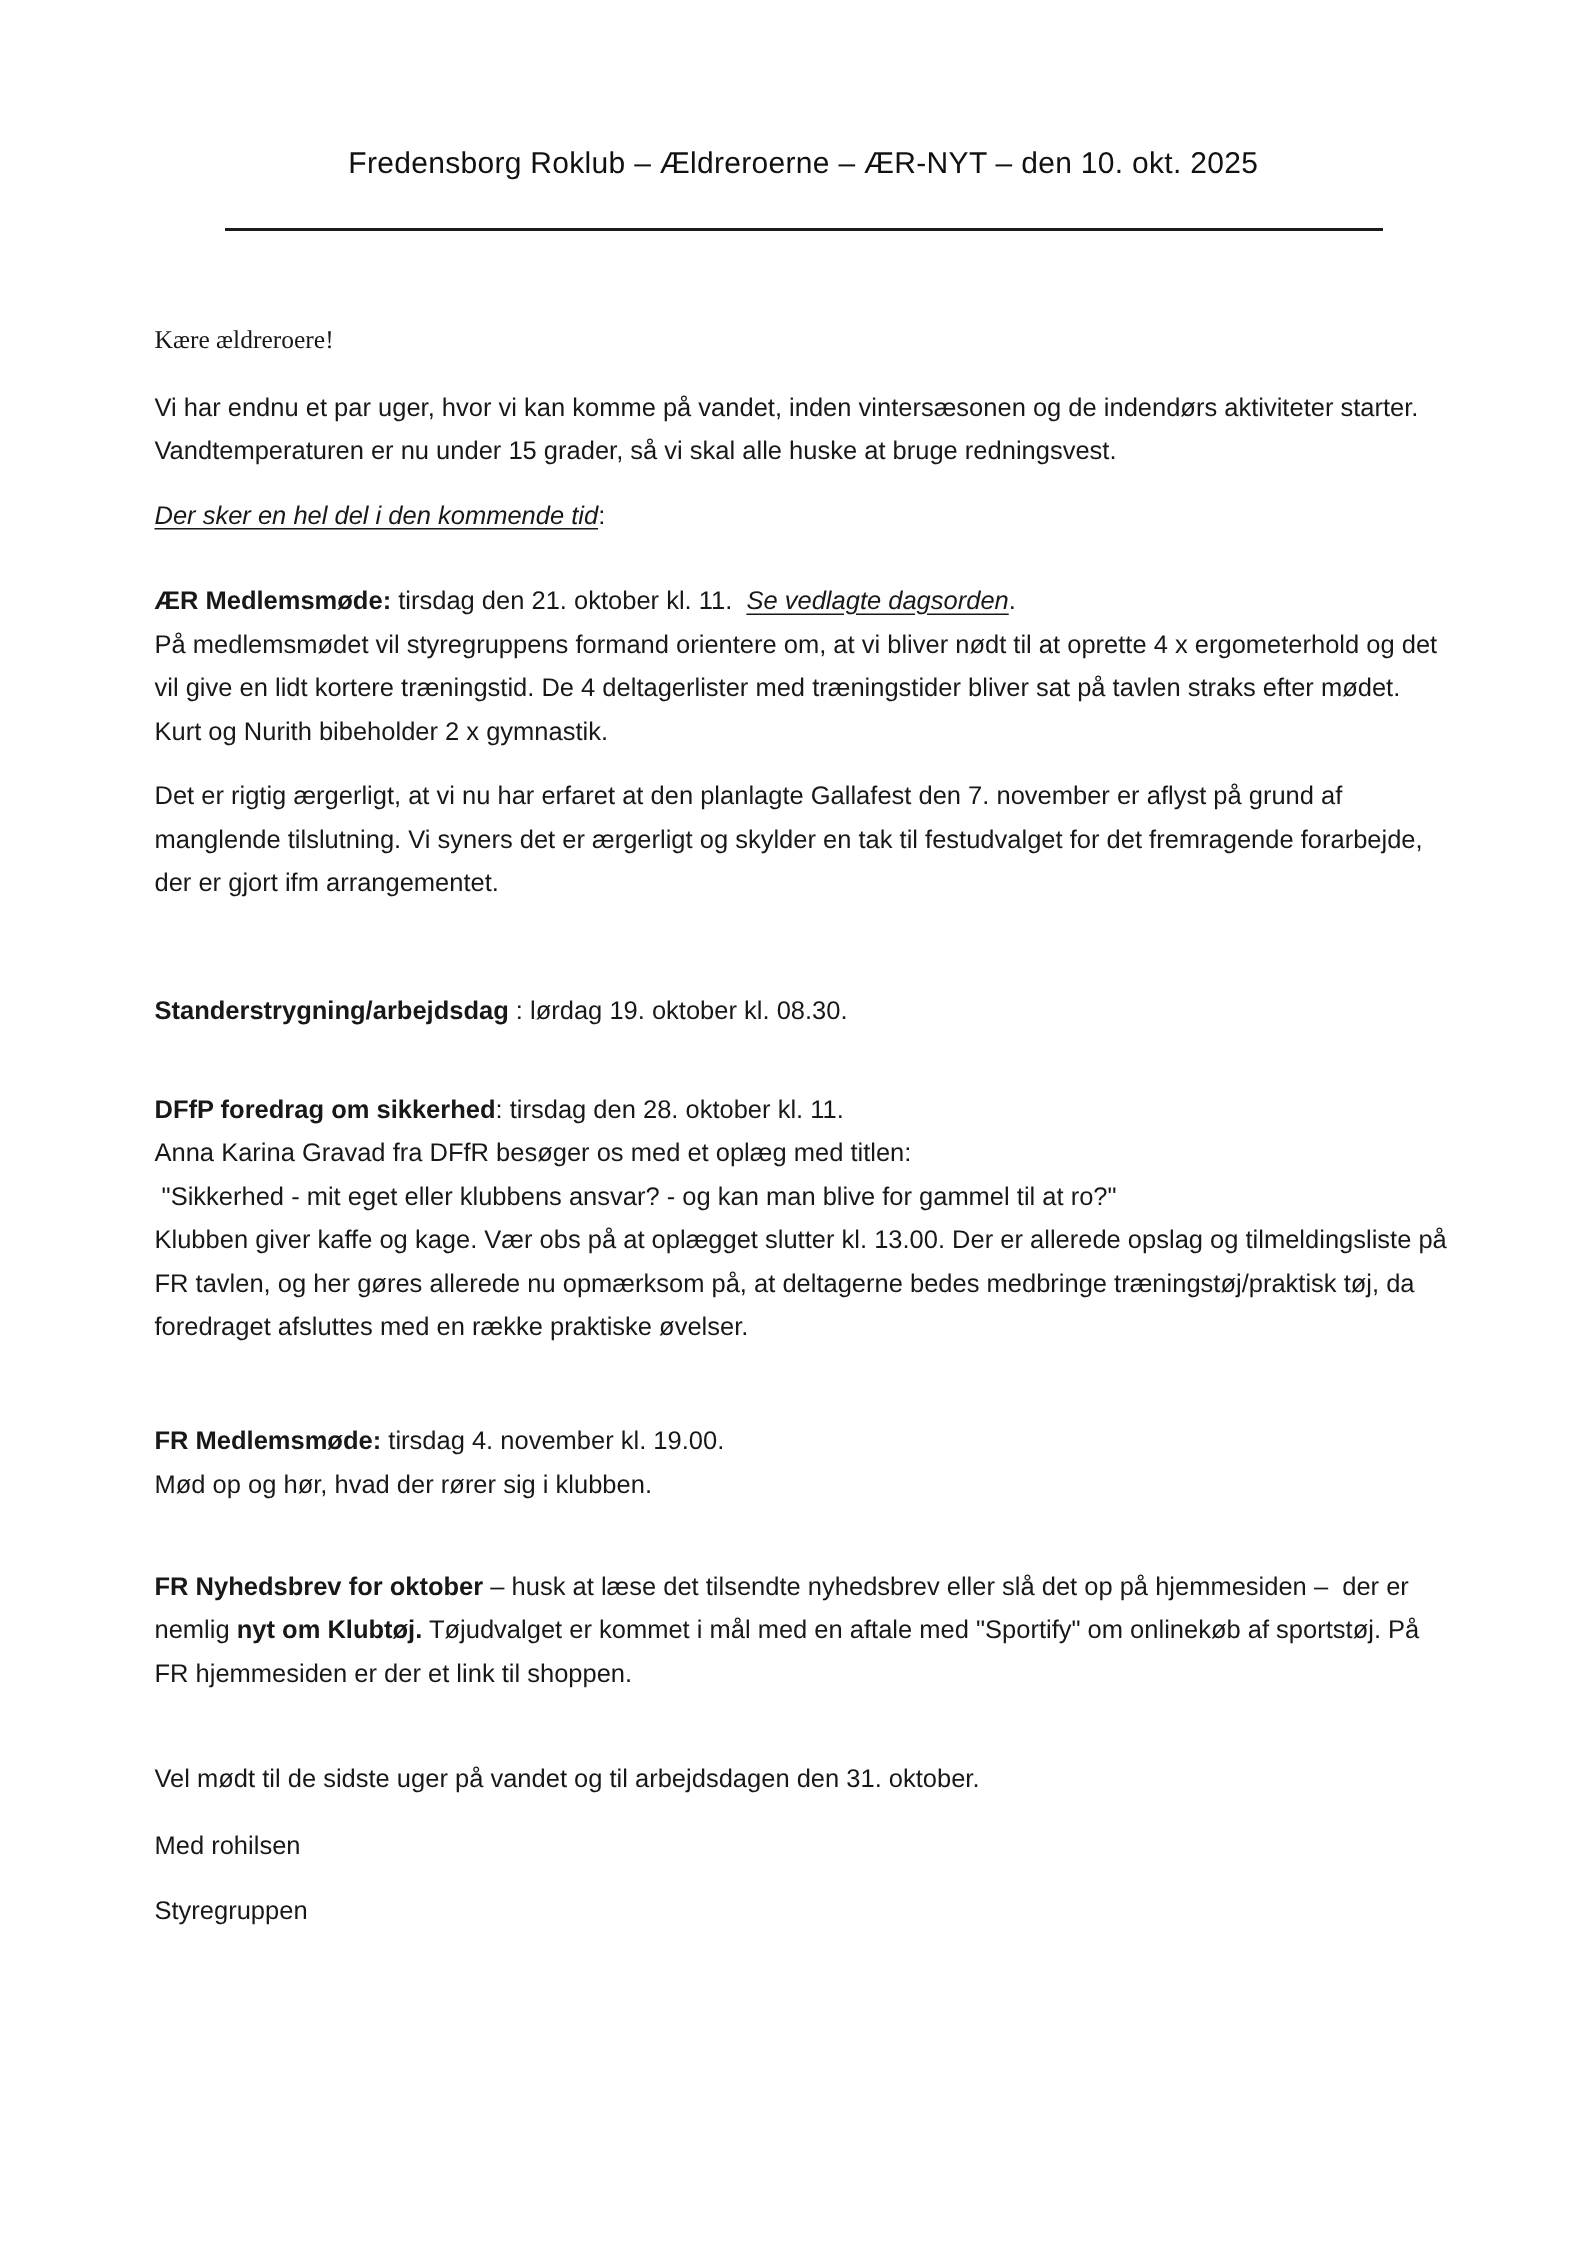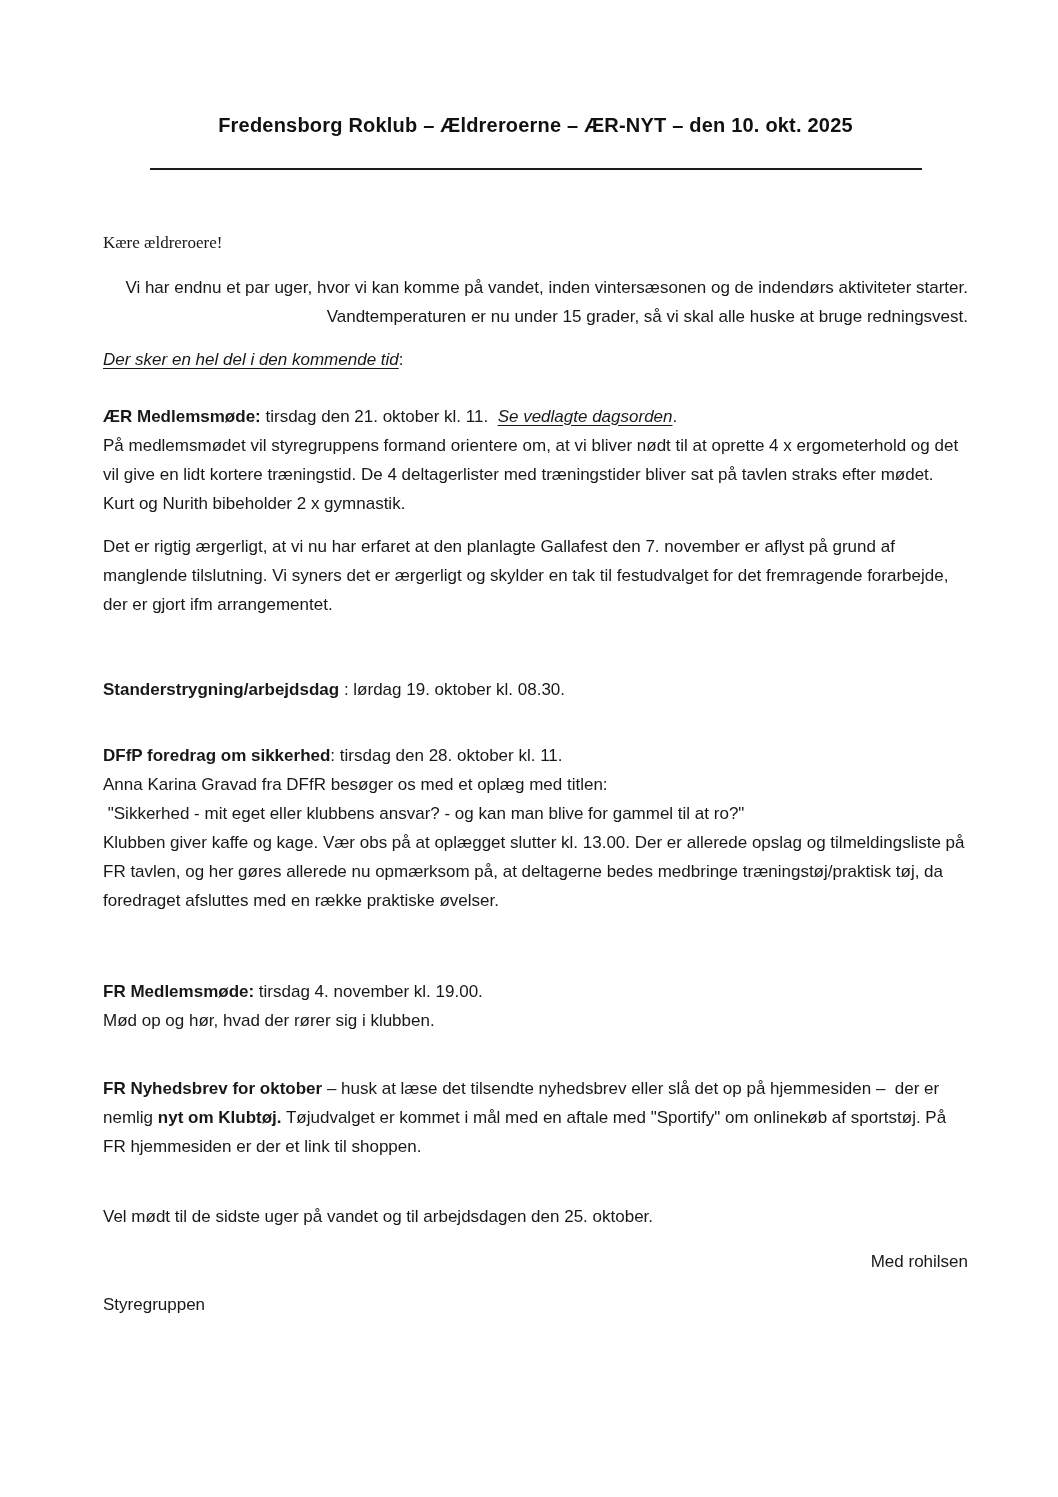--- a/index.html
+++ b/index.html
@@ -12,44 +12,44 @@
     background: #ffffff;
     font-family: "Liberation Sans", sans-serif;
     font-size: 17px;
     line-height: 29px;
     color: #181818;
     overflow: hidden;
   }
   .title {
     font-size: 20px;
     line-height: 26px;
-    font-weight: bold;
+    font-weight: normal;
     text-align: center;
-    margin: 16px;
+    margin: 0;
     color: #111;
     letter-spacing: 0.2px;
   }
   .rule {
     width: 772px;
     height: 0;
     border-bottom: 2px solid #1c1c1c;
     margin: 30px auto 0 auto;
   }
   p { margin: 0; white-space: pre-wrap; }
   .ln { display: block; }
   .b { font-weight: bold; }
   .u { text-decoration: underline; text-underline-offset: 3px; font-style: italic; }
   .mt-greeting   { margin-top: 58px; font-family: Liberation Serif, serif; }
   .mt-sm         { margin-top: 14px; }
-  .mt-md         { margin-top: 16px; text-align: right; }
+  .mt-md         { margin-top: 16px; }
   .mt-agenda     { margin-top: 14px; }
   .mt-aer        { margin-top: 28px; }
   .mt-stander    { margin-top: 56px; }
   .mt-dffp       { margin-top: 37px; }
-  .mt-frmoede    { margin-top: 62px; }
+  .mt-frmoede    { margin-top: 47px; }
   .mt-nyhedsbrev { margin-top: 39px; }
   .mt-closing    { margin-top: 41px; }
 </style>
 </head>
 <body>
 
 <div class="page">
 
   <h1 class="title">Fredensborg Roklub – Ældreroerne – ÆR-NYT – den 10. okt. 2025</h1>
 
@@ -66,19 +66,19 @@
   <p class="mt-sm">Det er rigtig ærgerligt, at vi nu har erfaret at den planlagte Gallafest den 7. november er aflyst på grund af manglende tilslutning. Vi syners det er ærgerligt og skylder en tak til festudvalget for det fremragende forarbejde, der er gjort ifm arrangementet.</p>
 
   <p class="mt-stander"><span class="ln"><span class="b">Standerstrygning/arbejdsdag</span><span> : lørdag 19. oktober kl. 08.30.</span></span></p>
 
   <p class="mt-dffp"><span class="ln"><span class="b">DFfP foredrag om sikkerhed</span><span>: tirsdag den 28. oktober kl. 11.</span></span><span class="ln">Anna Karina Gravad fra DFfR besøger os med et oplæg med titlen:</span><span class="ln"> "Sikkerhed - mit eget eller klubbens ansvar? - og kan man blive for gammel til at ro?"</span><span class="ln">Klubben giver kaffe og kage. Vær obs på at oplægget slutter kl. 13.00. Der er allerede opslag og tilmeldingsliste på FR tavlen, og her gøres allerede nu opmærksom på, at deltagerne bedes medbringe træningstøj/praktisk tøj, da foredraget afsluttes med en række praktiske øvelser.</span></p>
 
   <p class="mt-frmoede"><span class="ln"><span class="b">FR Medlemsmøde:</span><span> tirsdag 4. november kl. 19.00.</span></span><span class="ln">Mød op og hør, hvad der rører sig i klubben.</span></p>
 
   <p class="mt-nyhedsbrev"><span class="b">FR Nyhedsbrev for oktober</span><span> – husk at læse det tilsendte nyhedsbrev eller slå det op på hjemmesiden –  der er nemlig </span><span class="b">nyt om Klubtøj.</span><span> Tøjudvalget er kommet i mål med en aftale med "Sportify" om onlinekøb af sportstøj. På FR hjemmesiden er der et link til shoppen.</span></p>
 
-  <p class="mt-closing">Vel mødt til de sidste uger på vandet og til arbejdsdagen den 25. oktober.</p>
+  <p class="mt-closing">Vel mødt til de sidste uger på vandet og til arbejdsdagen den 31. oktober.</p>
 
   <p class="mt-md">Med rohilsen</p>
 
   <p class="mt-sm">Styregruppen</p>
 
 </div>
 
 </body></html>

